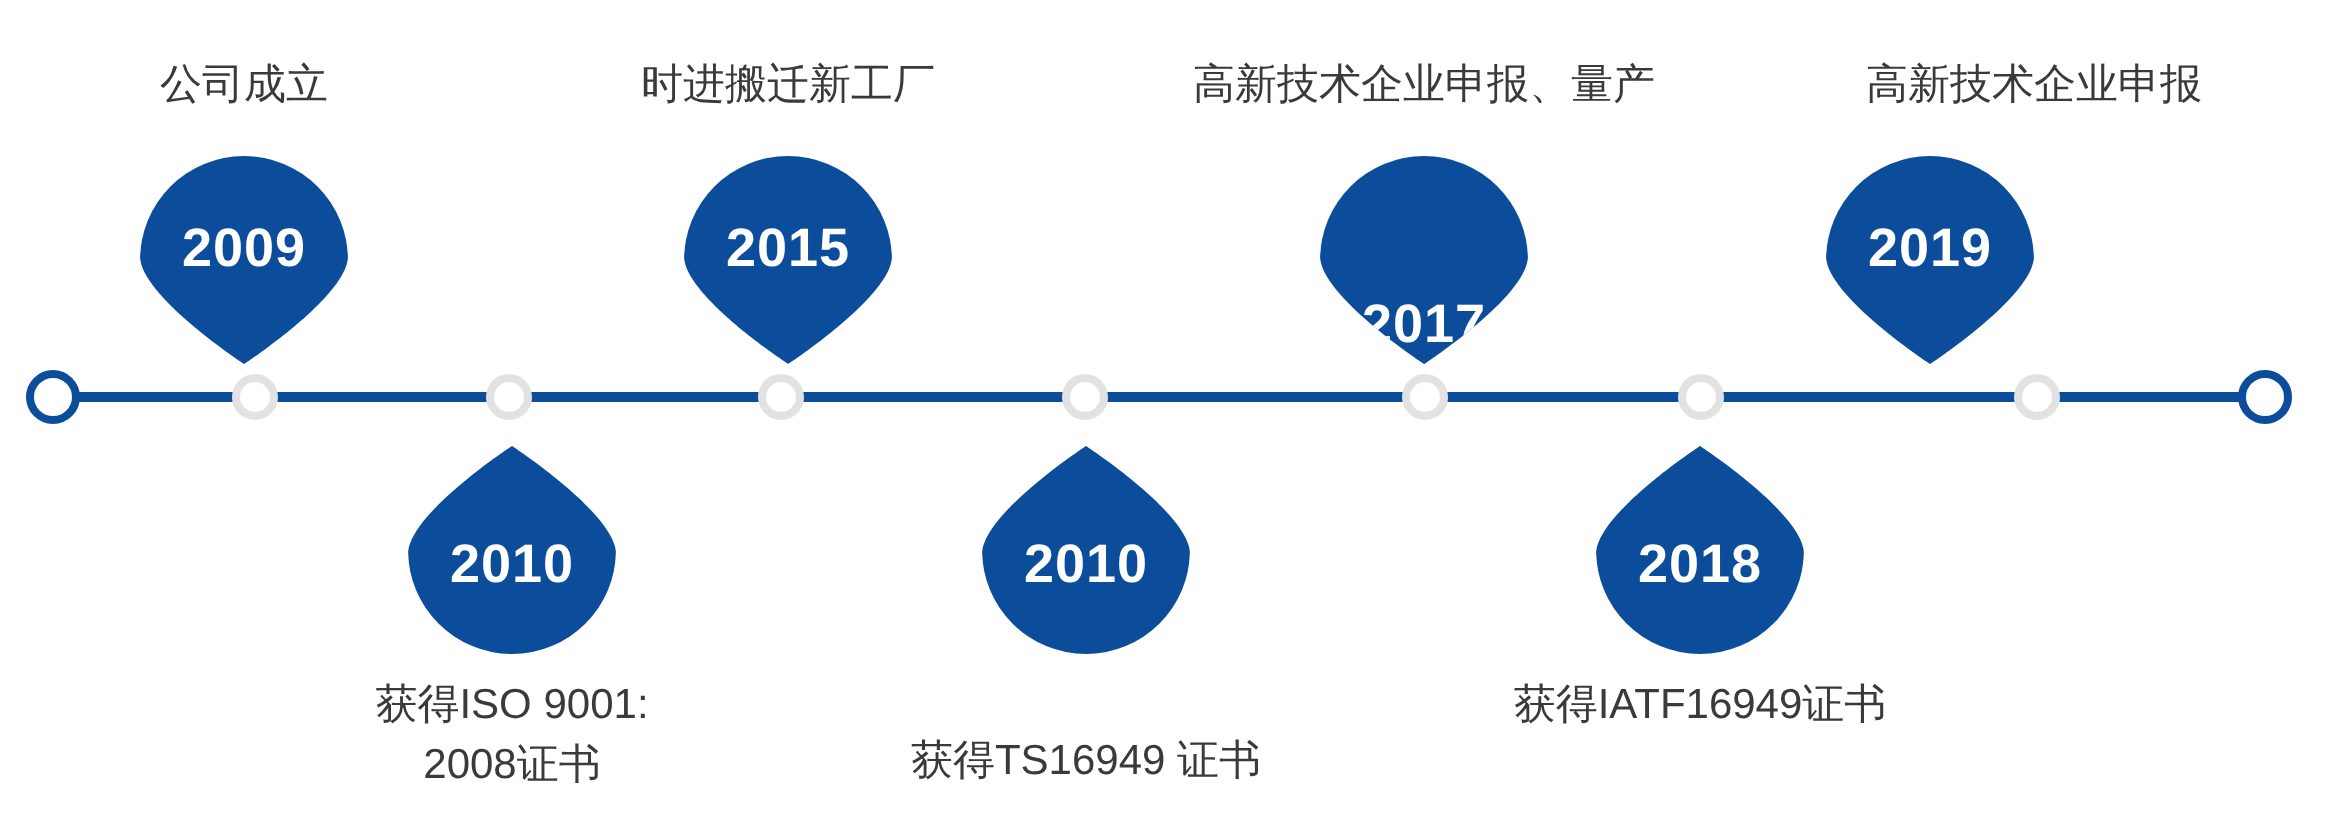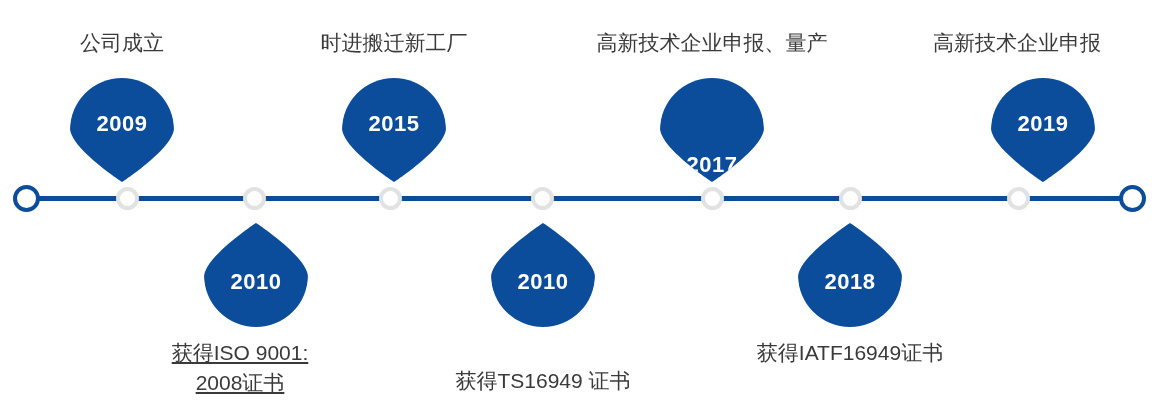--- a/index.html
+++ b/index.html
@@ -71,21 +71,21 @@
 
   .pin-bottom {
     top: 223px;
     margin-left: -52px;
     border-radius: 50%;
     clip-path: path("M 52 0 C 52 0, 104 34, 104 54 A 52 52 0 1 1 0 54 C 0 34, 52 0, 52 0 Z");
   }
 
   .pin-year {
     color: #ffffff;
-    font-size: 22px;
+    font-size: 27px;
     font-weight: bold;
     letter-spacing: 0.5px;
     line-height: 1;
   }
 
   .pin-top .pin-year  { transform: translateY(-6px); }
   .pin-bottom .pin-year { transform: translateY(7px); text-align: right; }
 
   
   .label {
@@ -128,37 +128,37 @@
       <div class="node" style="left: 1018px;"></div>
     </div>
   <div id="milestone-layer">
       <div class="pin pin-top" style="left: 122px;">
         <span class="pin-year">2009</span>
       </div>
       <div class="label label-top" style="left: 122px;">公司成立</div>
       <div class="pin pin-bottom" style="left: 256px;">
         <span class="pin-year">2010</span>
       </div>
-      <div class="label label-bottom" style="left: 240px; text-decoration: underline;">获得ISO 9001:
+      <div class="label label-bottom" style="left: 256px;">获得ISO 9001:
 2008证书</div>
       <div class="pin pin-top" style="left: 394px;">
         <span class="pin-year">2015</span>
       </div>
       <div class="label label-top" style="left: 394px;">时进搬迁新工厂</div>
       <div class="pin pin-bottom" style="left: 543px;">
         <span class="pin-year">2010</span>
       </div>
       <div class="label label-bottom" style="left: 543px; margin-top: 28px;">获得TS16949 证书</div>
       <div class="pin pin-top" style="left: 712px; align-items: flex-end;">
         <span class="pin-year">2017</span>
       </div>
       <div class="label label-top" style="left: 712px;">高新技术企业申报、量产</div>
       <div class="pin pin-bottom" style="left: 850px;">
         <span class="pin-year">2018</span>
       </div>
       <div class="label label-bottom" style="left: 850px;">获得IATF16949证书</div>
-      <div class="pin pin-top" style="left: 1043px;">
+      <div class="pin pin-top" style="left: 965px;">
         <span class="pin-year">2019</span>
       </div>
       <div class="label label-top" style="left: 1017px;">高新技术企业申报</div>
     </div>
 
 </div>
 
 </body></html>

